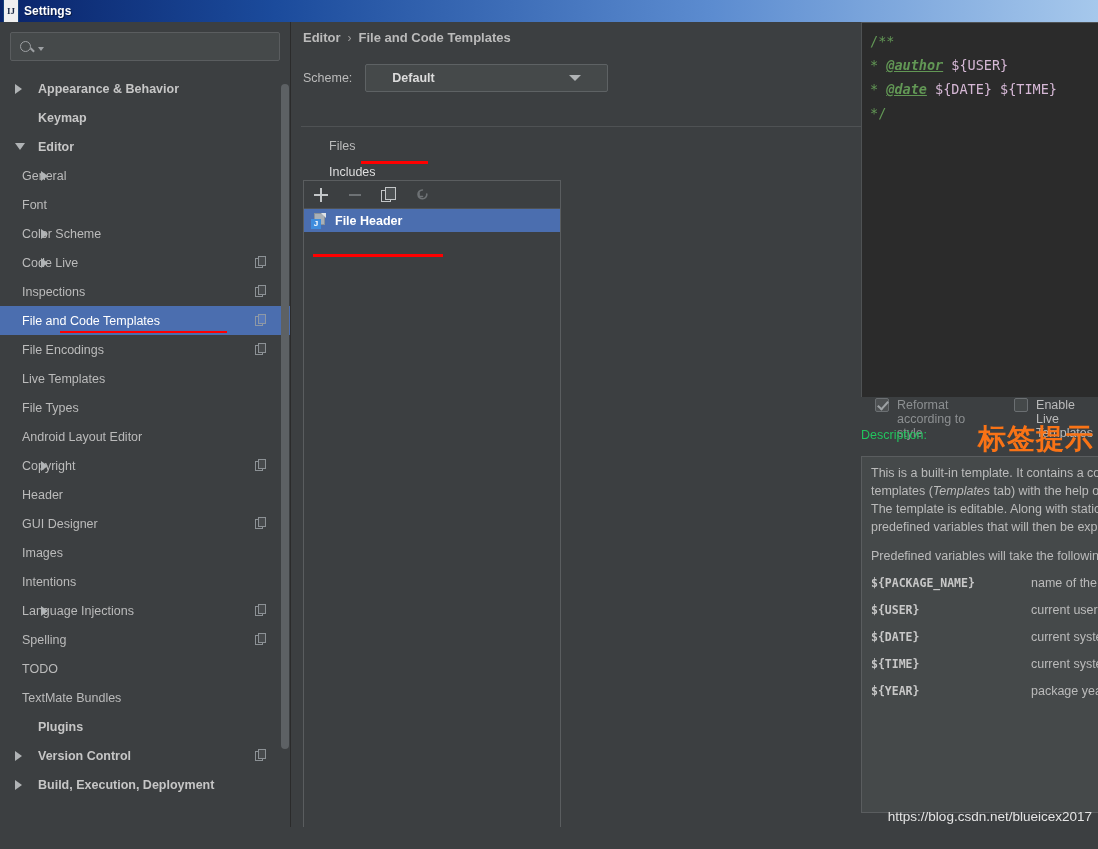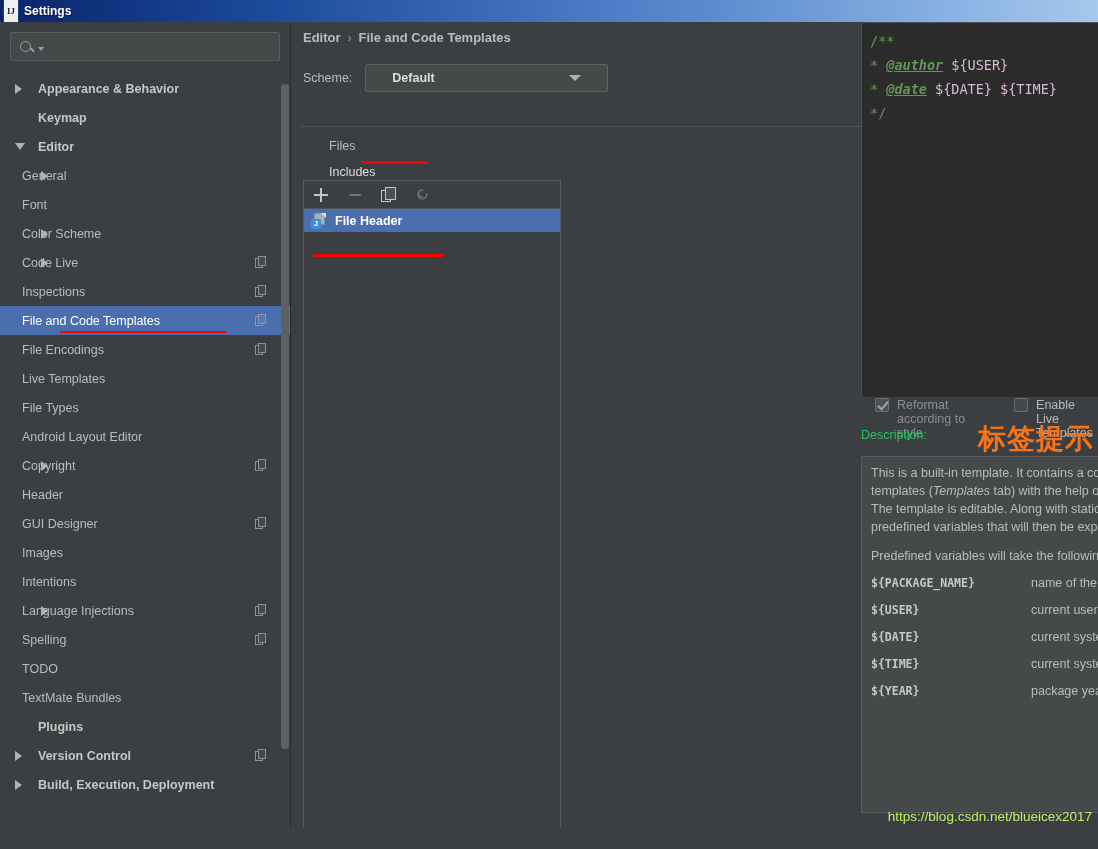--- a/index.html
+++ b/index.html
@@ -290,21 +290,21 @@
   }
   .v-desc { color: #bbbbbb; font-size: 12.5px; white-space: nowrap; }
 
   
   #bottom-strip {
     position: absolute; left: 0; bottom: 0; width: 1098px; height: 22px;
     background: #3c3f41;
   }
   #watermark {
     position: absolute; right: 6px; bottom: 25px;
-    color: #bef264; font-size: 13.5px;
+    color: #e5e5e5; font-size: 13.5px;
     font-family: "Liberation Sans", sans-serif;
   }
 </style>
 </head>
 <body>
 
 <div id="titlebar">
   <div id="app-icon">IJ</div>
   <div id="title-text">Settings</div>
 </div>

